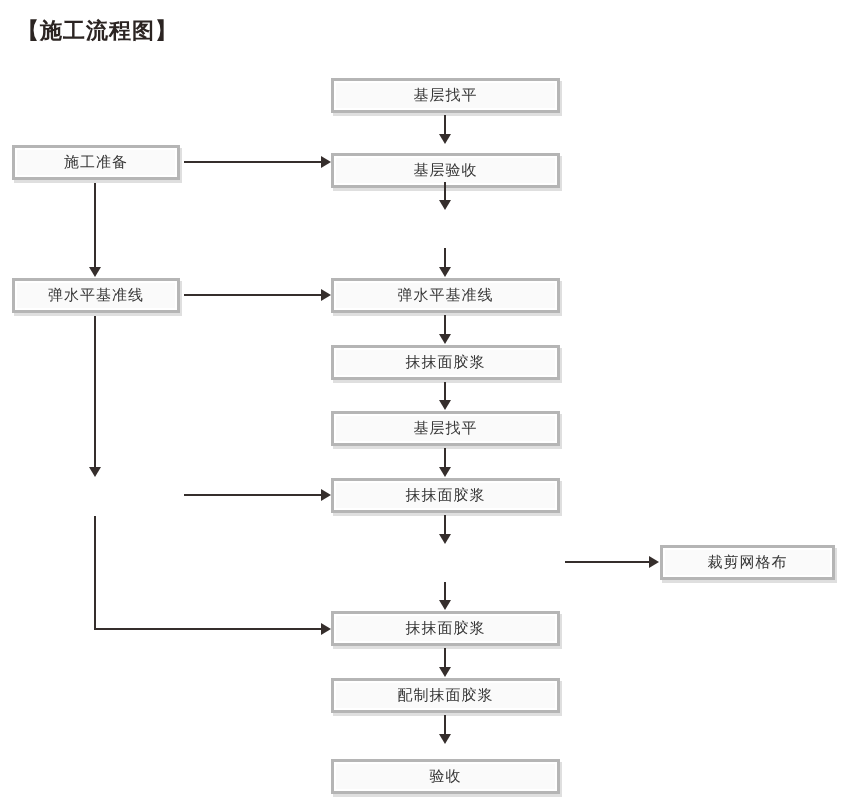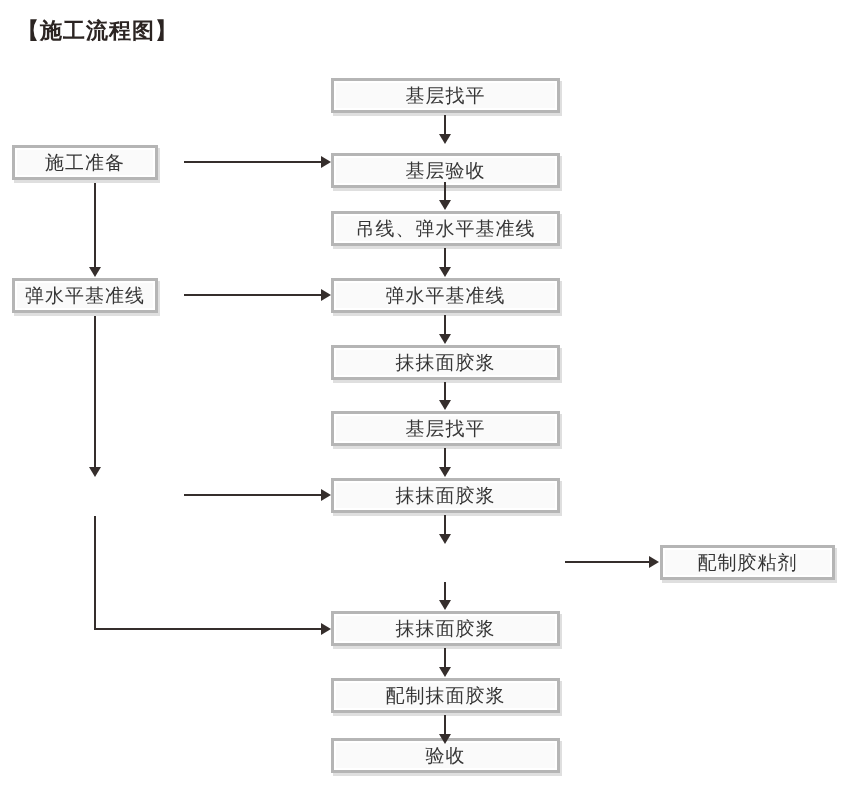--- a/index.html
+++ b/index.html
@@ -21,58 +21,57 @@
     position:absolute;left:8px;top:16px;
     font-size:22px;font-weight:bold;color:var(--title);
     letter-spacing:1px;
     margin-left:9px;
   }
   .box{
     position:absolute;box-sizing:border-box;height:35px;
     border:3px solid var(--border);
     background:var(--fill);
     box-shadow:inset 0 0 0 2px #ffffff, 2px 3px 0 rgba(140,140,140,0.28);
-    color:var(--ink);font-size:19px;letter-spacing:1px;
+    color:var(--ink);font-size:15px;letter-spacing:1px;
     display:flex;align-items:center;justify-content:center;
     white-space:nowrap;
   }
   .cb{left:331px;width:229px;}
-  .lb{left:12px;width:146px;}
+  .lb{left:12px;width:168px;}
   .rb{left:660px;width:175px;}
   .vl{position:absolute;width:2px;background:var(--arrow);}
   .hl{position:absolute;height:2px;background:var(--arrow);}
   .ad{position:absolute;width:0;height:0;
       border-left:6px solid transparent;border-right:6px solid transparent;
       border-top:10px solid var(--arrow);}
   .ar{position:absolute;width:0;height:0;
       border-top:6px solid transparent;border-bottom:6px solid transparent;
       border-left:10px solid var(--arrow);}
 </style>
 </head>
 <body>
 
 <div class="canvas">
 
   <div class="title">【施工流程图】</div>
 
   <div class="box cb" style="top:78px">基层找平</div>
   <div class="box cb" style="top:153px">基层验收</div>
-  <div class="box cb" style="top:211px">吊线、弹水平基准线</div>
   <div class="box cb" style="top:278px">弹水平基准线</div>
   <div class="box cb" style="top:345px">抹抹面胶浆</div>
   <div class="box cb" style="top:411px">基层找平</div>
   <div class="box cb" style="top:478px">抹抹面胶浆</div>
   <div class="box cb" style="top:611px">抹抹面胶浆</div>
   <div class="box cb" style="top:678px">配制抹面胶浆</div>
-  <div class="box cb" style="top:738px">验收</div>
+  <div class="box cb" style="top:759px">验收</div>
 
   <div class="box lb" style="top:145px">施工准备</div>
   <div class="box lb" style="top:278px">弹水平基准线</div>
 
-  <div class="box rb" style="top:545px">配制胶粘剂</div>
+  <div class="box rb" style="top:545px">裁剪网格布</div>
 
   <div class="vl" style="left:444px;top:115px;height:19px"></div>
   <div class="ad" style="left:439px;top:134px"></div>
   <div class="vl" style="left:444px;top:182px;height:18px"></div>
   <div class="ad" style="left:439px;top:200px"></div>
   <div class="vl" style="left:444px;top:248px;height:19px"></div>
   <div class="ad" style="left:439px;top:267px"></div>
   <div class="vl" style="left:444px;top:315px;height:19px"></div>
   <div class="ad" style="left:439px;top:334px"></div>
   <div class="vl" style="left:444px;top:382px;height:18px"></div>

